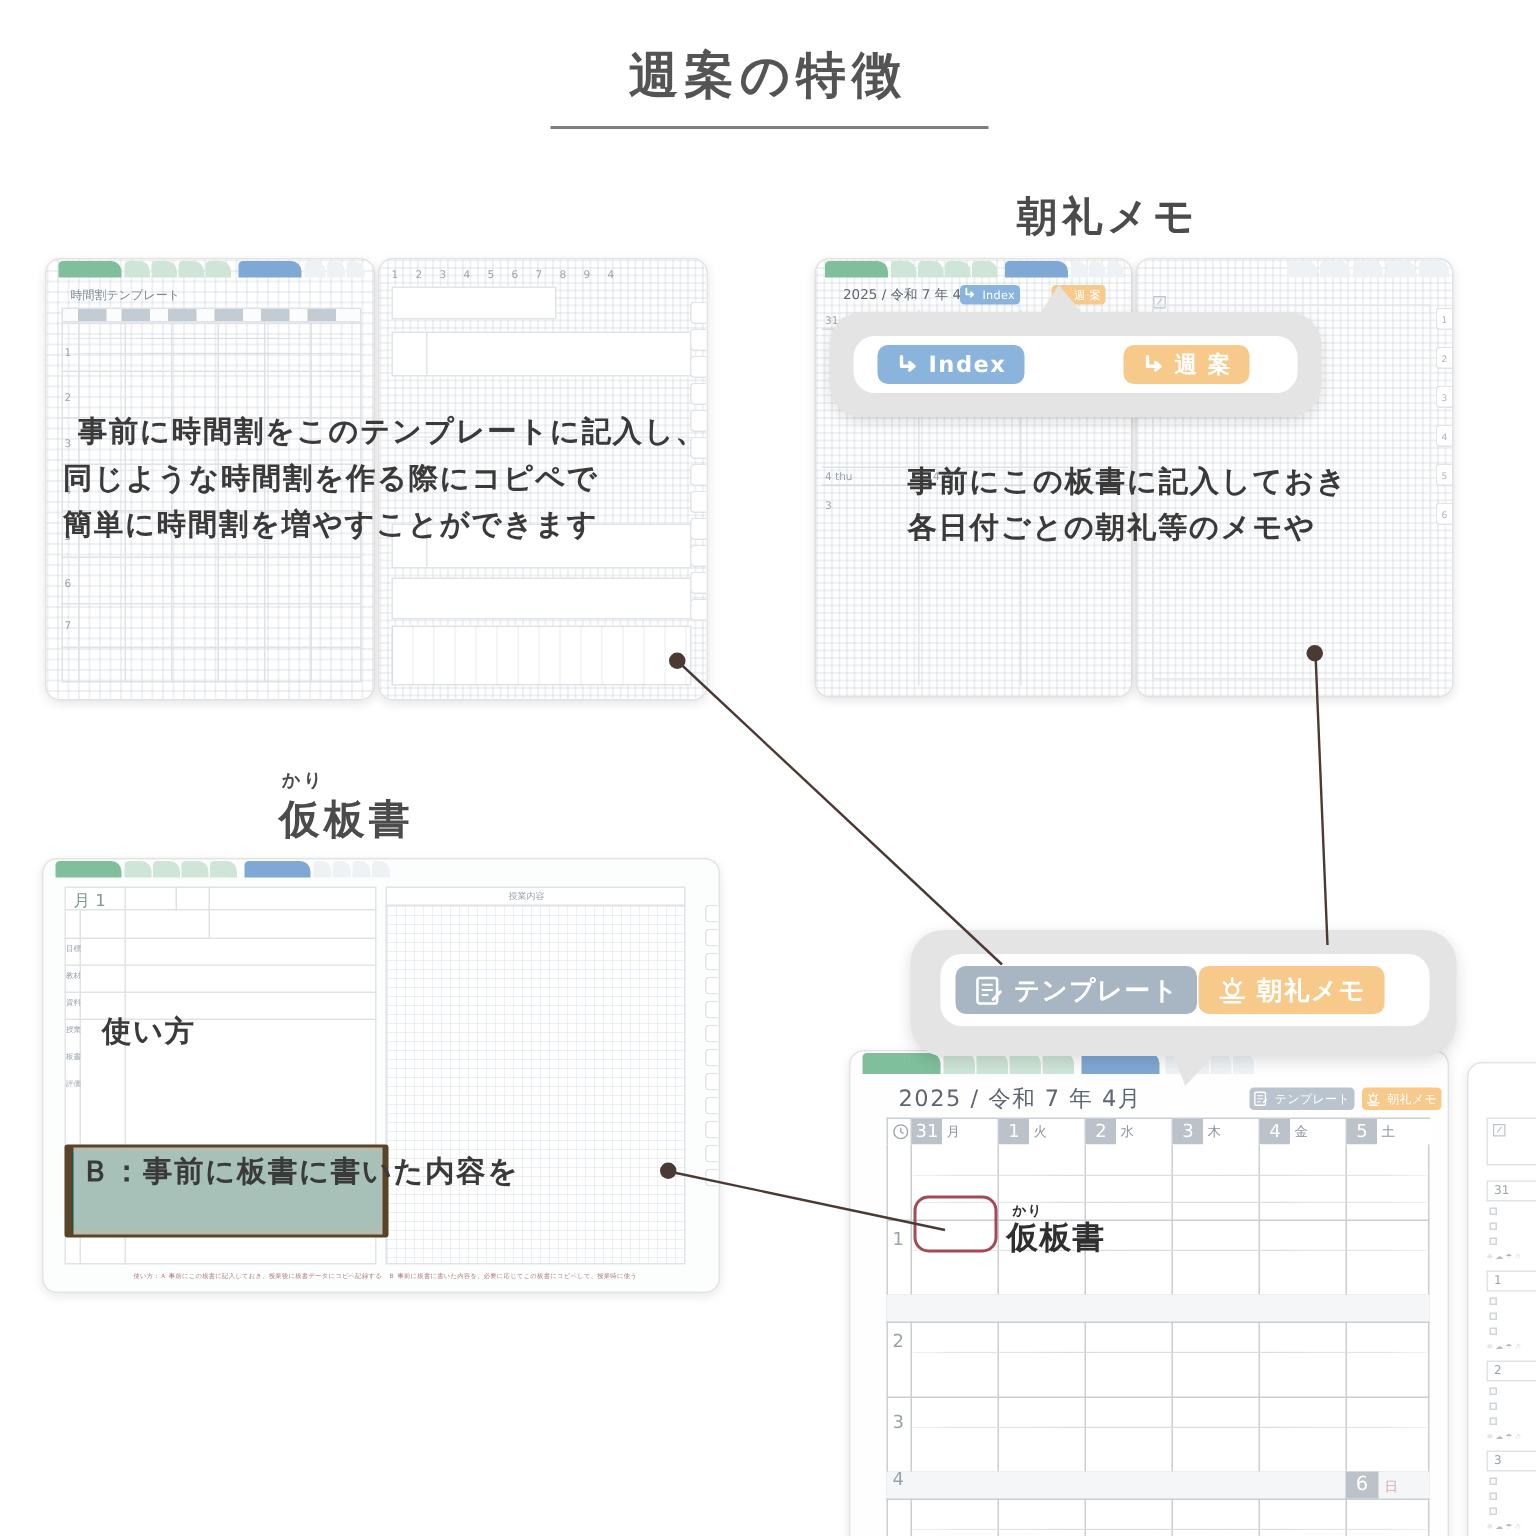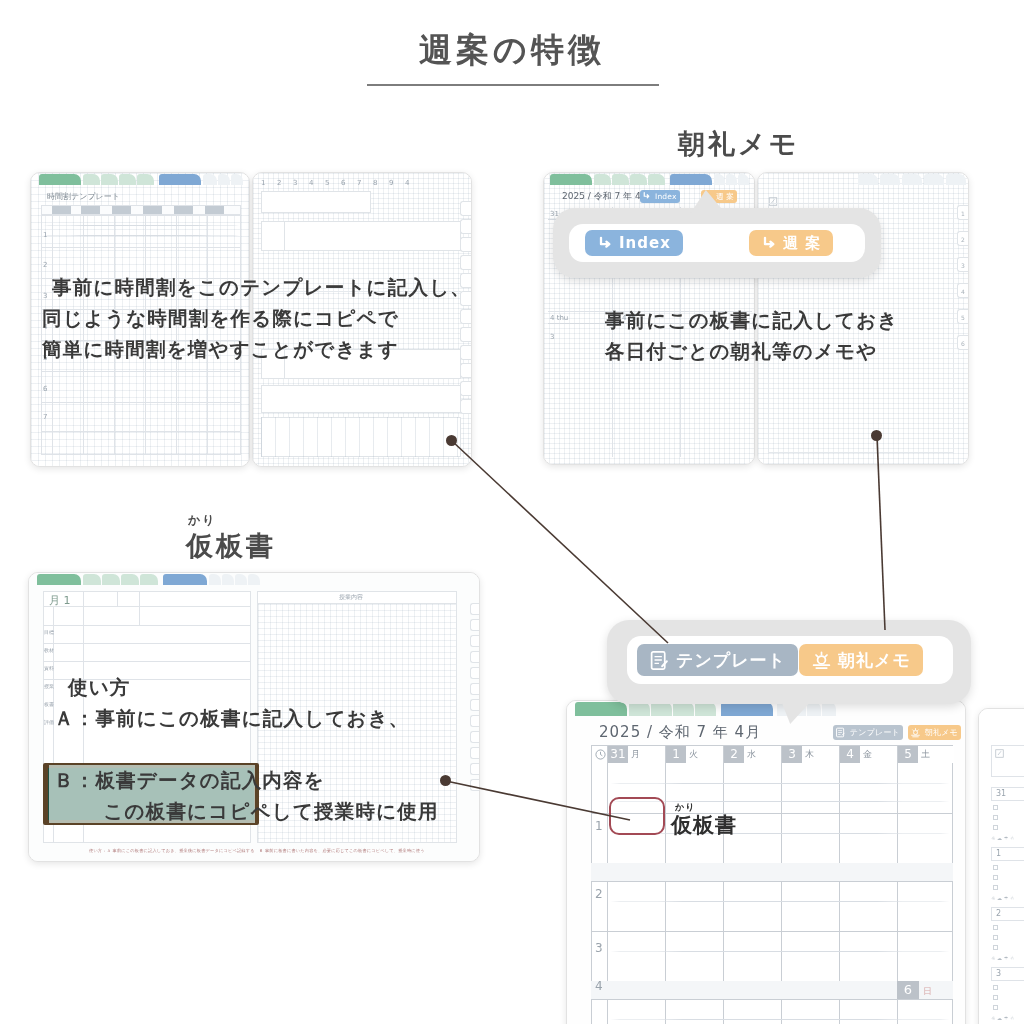--- a/index.html
+++ b/index.html
@@ -454,23 +454,21 @@
     <div class="sidetab" style="top:110px; width:9px; height:12px;"></div>
     <div class="sidetab" style="top:126px; width:9px; height:12px;"></div>
     <div class="sidetab" style="top:142px; width:9px; height:12px;"></div>
     <div class="sidetab" style="top:158px; width:9px; height:12px;"></div>
     <div class="sidetab" style="top:174px; width:9px; height:12px;"></div>
     <div class="sidetab" style="top:190px; width:9px; height:12px;"></div>
     <div class="sidetab" style="top:206px; width:9px; height:12px;"></div>
   </div>
 
   <div class="body-text" style="left:68px; top:672px;">使い方</div>
-  <div class="body-text" style="left:54px; top:703px;">Ａ：事前にこの板書に記入しておき、</div>
-  <div class="body-text" style="left:54px; top:765px;">Ｂ：板書データの記入内容を</div>
-  <div class="body-text" style="left:54px; top:796px;">　　 この板書にコピペして授業時に使用</div>
+  <div class="body-text" style="left:54px; top:765px;">Ｂ：事前に板書に書いた内容を</div>
 
   <div class="nb" style="left:566px; top:700px; width:400px; height:340px;">
     <div class="nb-inner" style="background:#fefefe;"></div>
     <div class="tabstrip" style="height:16px;">
       <div class="tab g" style="left:8px;  width:52px; height:14px;"></div>
       <div class="tab gp" style="left:62px; width:21px; height:14px;"></div>
       <div class="tab gp" style="left:84px; width:21px; height:14px;"></div>
       <div class="tab gp" style="left:106px;width:21px; height:14px;"></div>
       <div class="tab gp" style="left:128px;width:21px; height:14px;"></div>
       <div class="tab b" style="left:154px;width:52px; height:14px;"></div>

